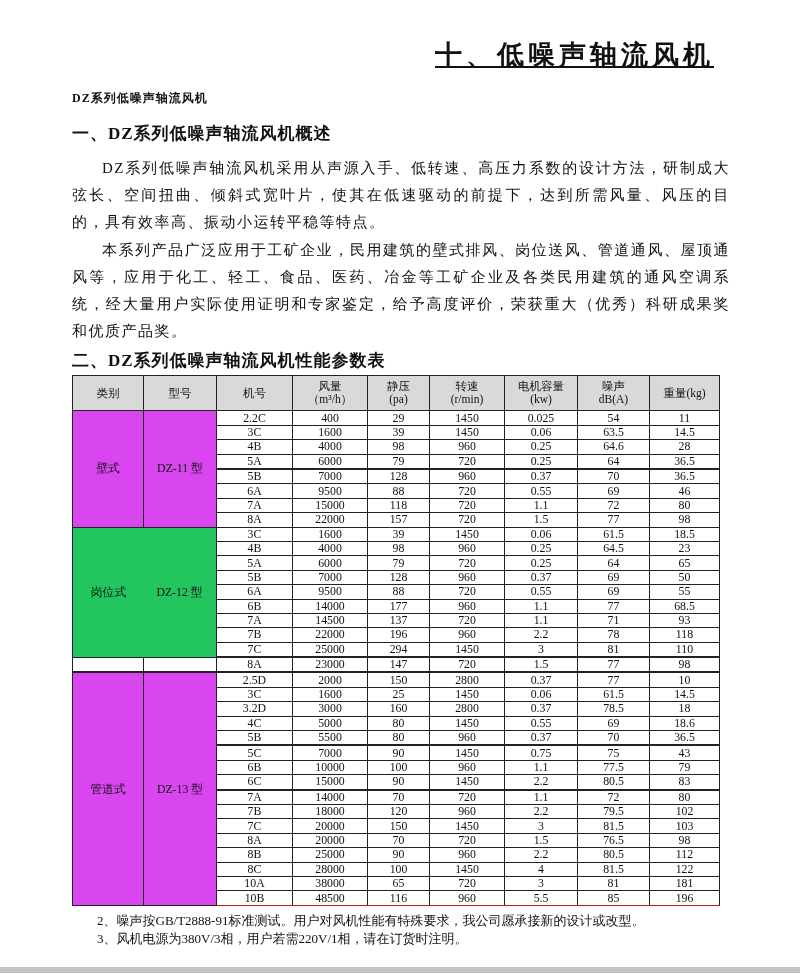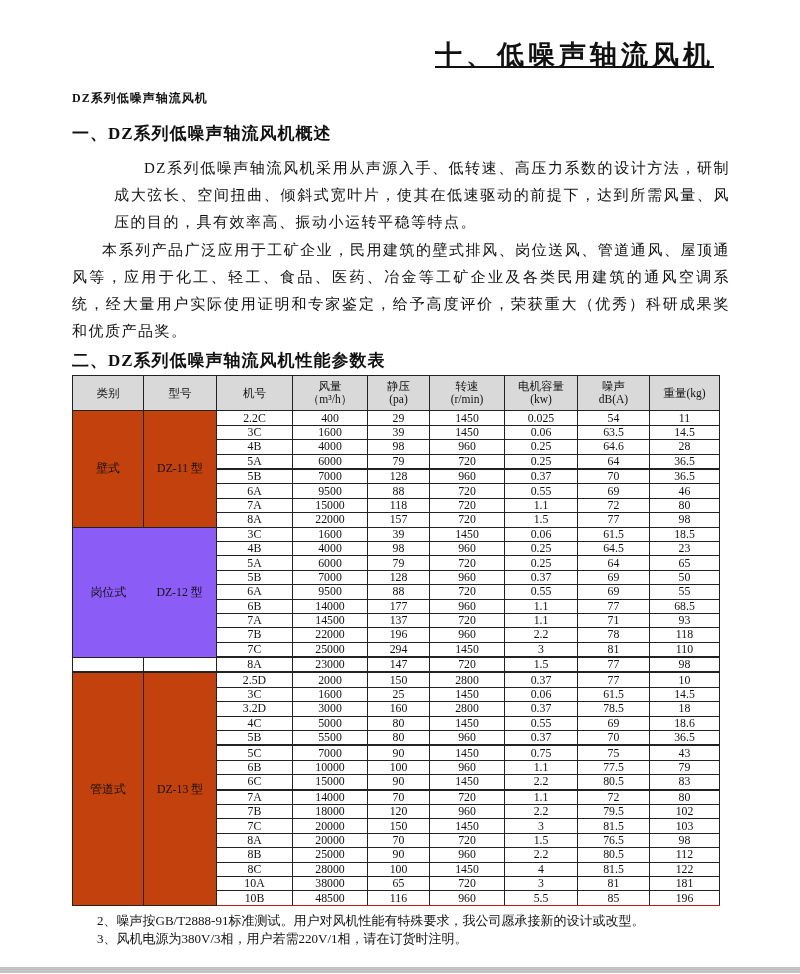--- a/index.html
+++ b/index.html
@@ -25,21 +25,21 @@
     margin:15px 0 0; font-size:17px; font-weight:bold;
     letter-spacing:1px; line-height:22px;
   }
   h3.sec-heading.second { margin-top:5px; }
   p.body-para {
     margin:0; font-size:15px; line-height:27.2px;
     letter-spacing:1.5px;
     text-align:justify; text-align-last:left;
     text-indent:2em;
   }
-  p.body-para.first { margin-top:10px;margin-left:42px; }
+  p.body-para.first { margin-top:10px; }
 
   table.perf {
     margin-top:3px;
     border-collapse:collapse; table-layout:fixed;
     width:534px;
     font-size:11.5px;
     border:1.5px solid #222;
   }
   .perf th, .perf td {
     border:1px solid #222;
@@ -47,22 +47,22 @@
     overflow:hidden; white-space:nowrap;
   }
   .perf th {
     background:#d9d9d9; font-weight:normal;
     height:34px; line-height:13.5px; font-size:11.5px;
   }
   .perf td { height:13.4px; line-height:13px; font-size:11.8px; }
   .perf tr:last-child td { border-bottom:1px solid #b91c1c; }
   .perf tr.thick td { border-top:2px solid #222; }
   .perf tr.thick td.filler { border-top:1px solid #222; }
-  .perf td.merge { background:#c2410c; }
-  .perf td.shaded { background:#8b5cf6; }
+  .perf td.merge { background:#d946ef; }
+  .perf td.shaded { background:#22c55e; }
   .perf td.shaded .half { display:inline-block; text-align:center; }
   .perf td.shaded .c1 { width:70px; }
   .perf td.shaded .c2 { width:72px; }
 
   .notes { margin:6px 0 0 4px; font-size:13px; line-height:18.5px; }
   .notes p { margin:0; }
   .notes p.first { padding-left:34px; text-indent:-34px; }
   .notes p.rest  { margin-left:21px; }
 
   .scan-band {

